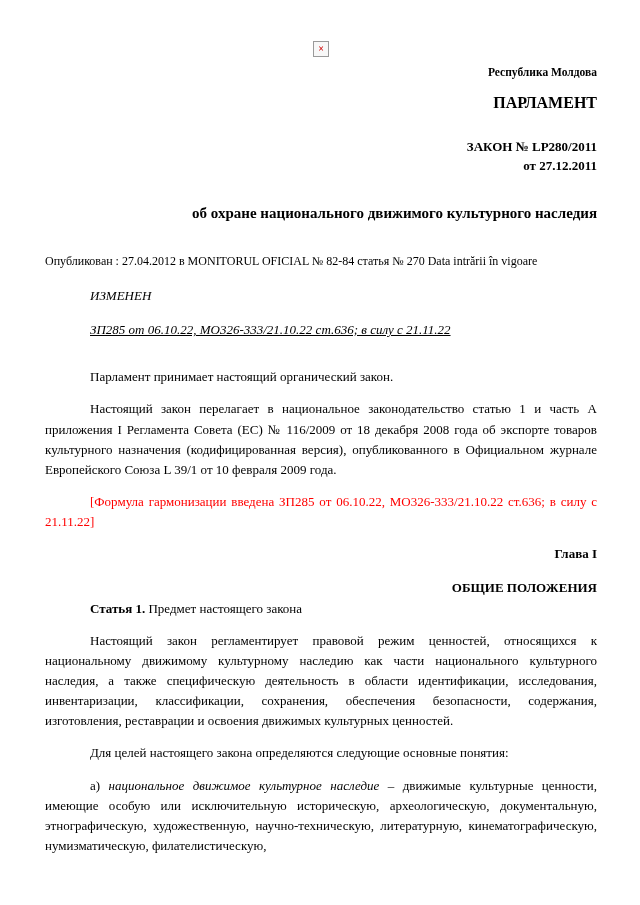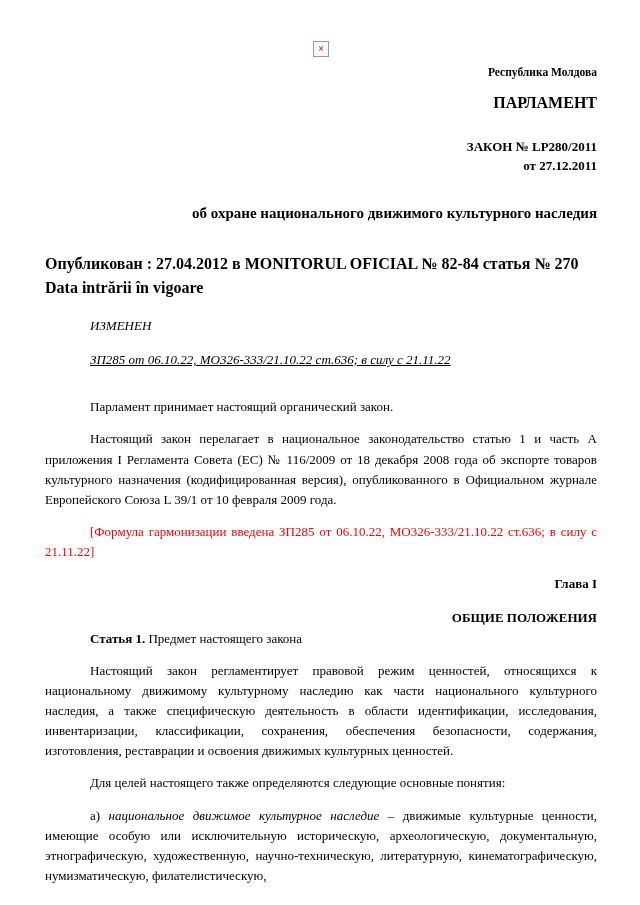--- a/index.html
+++ b/index.html
@@ -52,24 +52,23 @@
     font-size: 13px;
     font-weight: bold;
     margin: 0 0 26px;
   }
   .doc-title {
     font-size: 15px;
     font-weight: bold;
     margin: 0 0 28px;
   }
   .publication {
-    font-size: 16px;
+    font-size: 12px;
     margin: 0 0 16px;
     text-align: left;
-    font-weight: bold;
   }
   .amend-status {
     color: #000000;
     font-style: italic;
     margin: 0 0 14px;
     padding-left: 45px;
   }
   .amend-link-line {
     margin: 0 0 28px;
     padding-left: 45px;
@@ -138,17 +137,17 @@
 
   <p class="center chapter">Глава I</p>
 
   <p class="center chapter-title">ОБЩИЕ ПОЛОЖЕНИЯ</p>
 
   <p class="article-head"><span class="bold">Статья 1.</span> <span>Предмет настоящего закона</span></p>
 
   <p class="para">Настоящий закон регламентирует правовой режим ценностей, относящихся к национальному движимому культурному наследию как части национального культурного наследия, а также специфическую деятельность в области идентификации, исследования, инвентаризации, классификации, сохранения, обеспечения безопасности, содержания, изготовления, реставрации и освоения движимых культурных ценностей.</p>
 
 
-  <p class="para">Для целей настоящего также определяются следующие основные понятия:</p>
+  <p class="para">Для целей настоящего закона определяются следующие основные понятия:</p>
 
   <p class="para"><span>а) </span><span class="italic">национальное движимое культурное наследие</span><span> – движимые культурные ценности, имеющие особую или исключительную историческую, археологическую, документальную, этнографическую, художественную, научно-техническую, литературную, кинематографическую, нумизматическую, филателистическую,</span></p>
 
 </div>
 
 </body></html>

